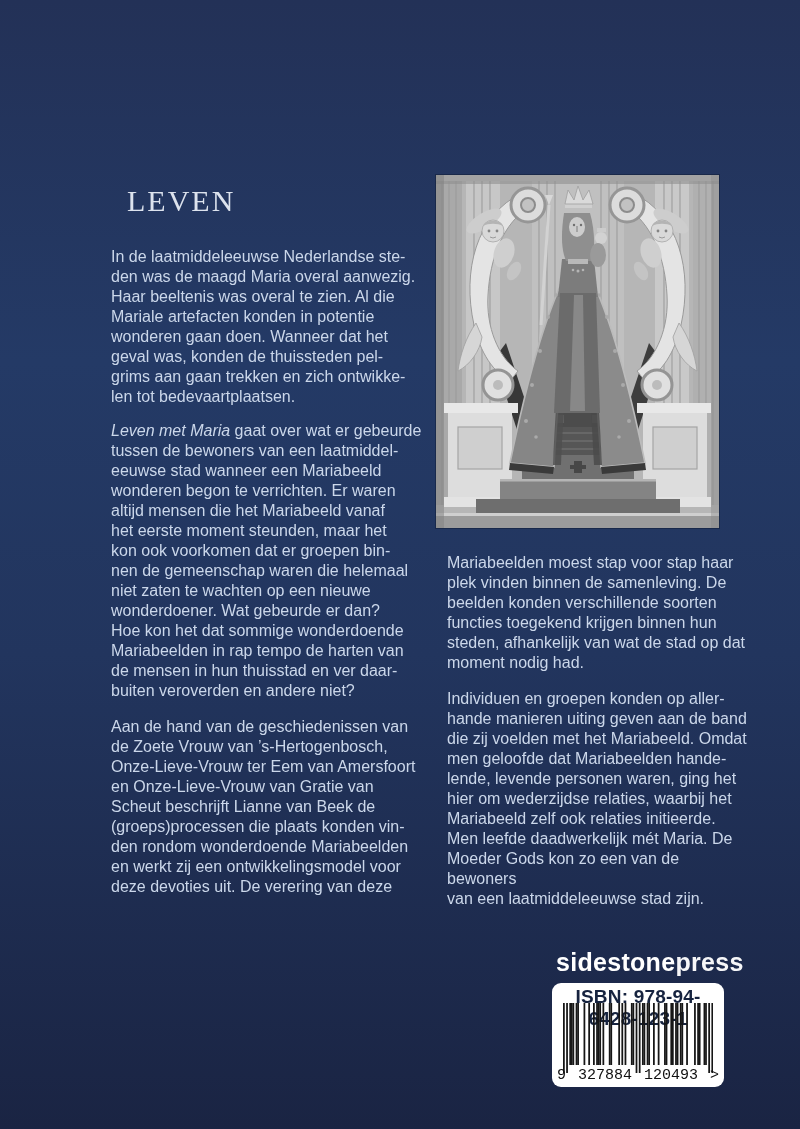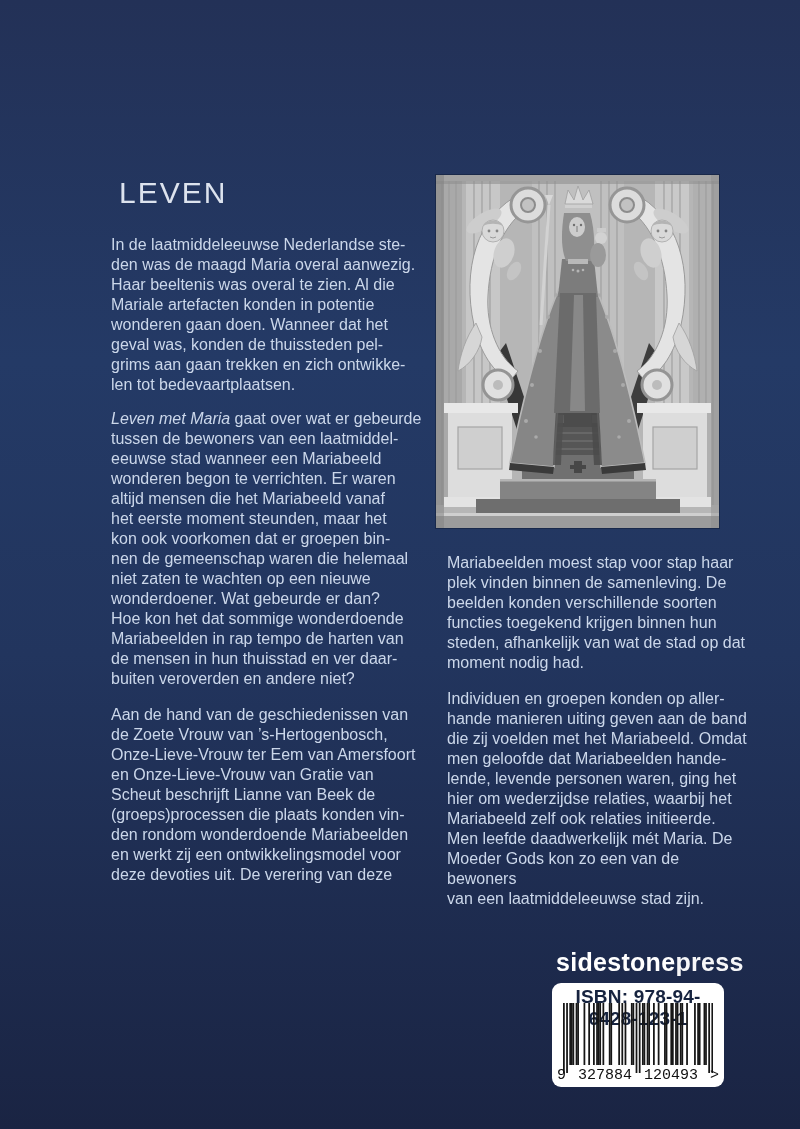--- a/index.html
+++ b/index.html
@@ -2,29 +2,29 @@
 <html><head>
 <meta charset="utf-8">
 <style>
   html,body{margin:0;padding:0;background:#0e1528;}
   .page{
     position:relative;width:800px;height:1129px;overflow:hidden;
     background:linear-gradient(180deg,#233157 0%,#243a66 32%,#22355e 58%,#1a2443 100%);
     font-family:"Liberation Sans",sans-serif;
   }
   .title{
-    position:absolute;left:111px;top:168px;margin:8px;
-    font-family:Liberation Sans, sans-serif;font-weight:400;
+    position:absolute;left:111px;top:168px;margin:16px;
+    font-family:Liberation Serif, serif;font-weight:400;
     font-size:30px;line-height:33px;letter-spacing:2px;color:#dde3ee;
   }
   .title span{display:block;}
   .col{position:absolute;color:#cbd7ea;font-size:16px;line-height:20px;}
   .col p{margin:0 0 14px 0;white-space:pre-line;}
   .col p.gap-lg{margin-bottom:16px;}
-  .col-left{left:111px;top:235px;width:335px;}
+  .col-left{left:111px;top:247px;width:335px;}
   .col-right{left:447px;top:553px;width:302px;}
   .col em{}
   .photo{
     position:absolute;left:436px;top:175px;width:283px;height:353px;margin:0;
     box-shadow:0 0 0 1px rgba(10,16,35,0.35);
   }
   .photo svg{display:block;width:283px;height:353px;}
   .publisher{
     position:absolute;left:556px;top:949px;color:#ffffff;
     font-size:25px;letter-spacing:.3px;line-height:26px;

